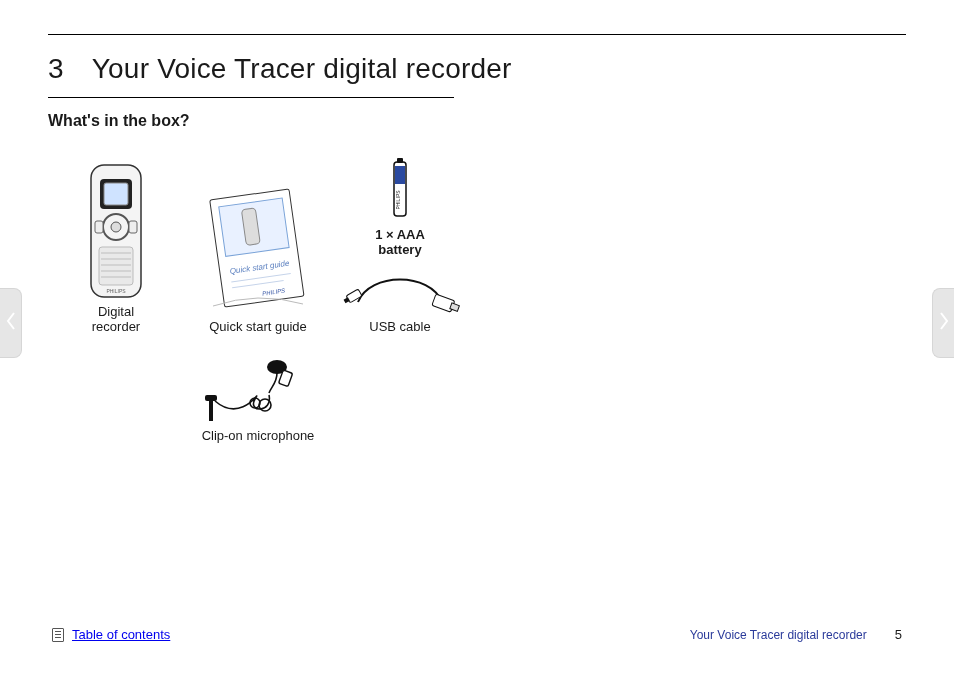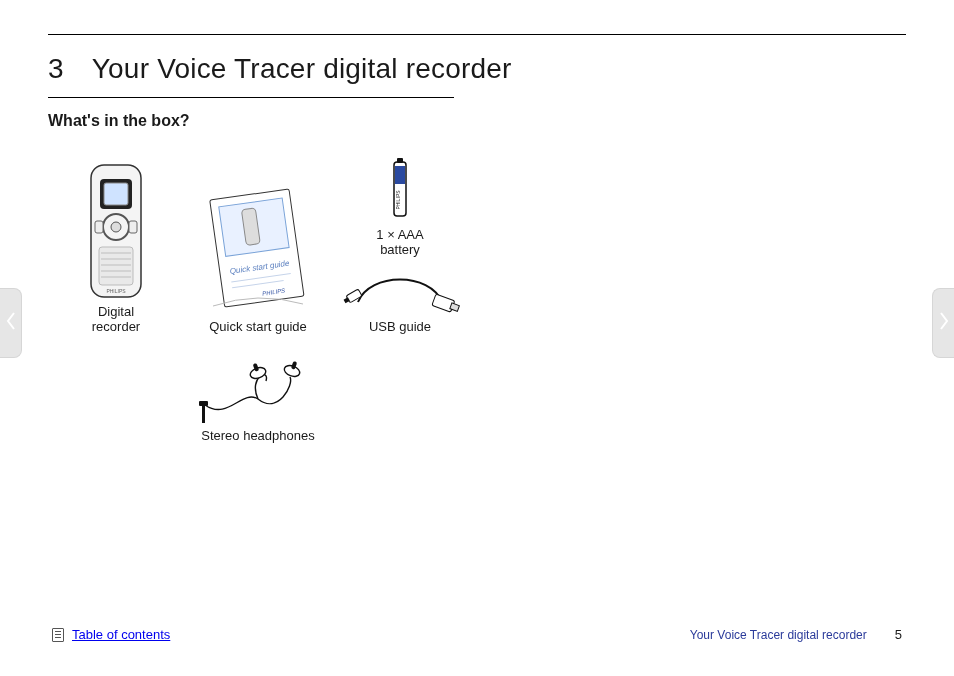--- a/index.html
+++ b/index.html
@@ -77,21 +77,21 @@
   }
   .item .art {
     height: 140px;
     display: flex;
     align-items: flex-end;
     justify-content: center;
     margin-bottom: 4px;
   }
   .item.row2 .art { height: 70px; }
   .battery-wrap { flex-direction: column; }
-  .battery-label { margin-top: 2px; }
+  .battery-label { margin-top: 2px; font-weight: bold; }
 
   .footer {
     position: absolute;
     bottom: 0;
     left: 0;
     right: 0;
     display: flex;
     justify-content: space-between;
     align-items: center;
     font-size: 13px;
@@ -210,46 +210,41 @@
           <g transform="translate(6,30) rotate(-30 0 0)">
             <rect x="0" y="0" width="14" height="8" rx="2" fill="#fff" stroke="#111"></rect>
             <rect x="-4" y="2" width="5" height="4" fill="#111"></rect>
           </g>
           <g transform="translate(96,28) rotate(20 0 0)">
             <rect x="0" y="0" width="20" height="12" rx="2" fill="#fff" stroke="#111"></rect>
             <rect x="18" y="3" width="8" height="6" fill="#ddd" stroke="#111"></rect>
           </g>
         </svg>
       </div>
-      <div>USB guide</div>
+      <div>USB cable</div>
     </div>
 
     <div></div>
-
 
     <div class="item row2">
       <div class="art">
-        <svg width="120" height="70" viewBox="0 0 120 70">
-          <rect x="4" y="50" width="3" height="18" fill="#111"></rect>
-          <rect x="1" y="46" width="9" height="5" rx="1" fill="#111"></rect>
-          <path d="M7 50 C 30 66, 44 34, 60 44" fill="none" stroke="#111" stroke-width="1.4"></path>
-          <path d="M60 44 C 50 22, 72 12, 68 26" fill="none" stroke="#111" stroke-width="1.4"></path>
-          <path d="M60 44 C 80 60, 96 30, 92 22" fill="none" stroke="#111" stroke-width="1.4"></path>
-          <g transform="translate(60,18) rotate(-20)">
-            <ellipse cx="0" cy="0" rx="8" ry="5" fill="#fff" stroke="#111" stroke-width="1.4"></ellipse>
-            <rect x="-2" y="-10" width="4" height="8" rx="2" fill="#111"></rect>
-          </g>
-          <g transform="translate(94,16) rotate(20)">
-            <ellipse cx="0" cy="0" rx="8" ry="5" fill="#fff" stroke="#111" stroke-width="1.4"></ellipse>
-            <rect x="-2" y="-10" width="4" height="8" rx="2" fill="#111"></rect>
-          </g>
-        </svg>
-      </div>
-      <div>Stereo headphones</div>
-    </div>
+        <svg width="110" height="70" viewBox="0 0 110 70">
+          <rect x="6" y="44" width="4" height="22" fill="#111"></rect>
+          <rect x="2" y="40" width="12" height="6" rx="2" fill="#111"></rect>
+          <path d="M12 46 C 40 70, 60 30, 52 44 C 44 58, 70 58, 66 40" fill="none" stroke="#111" stroke-width="1.6"></path>
+          <circle cx="62" cy="50" r="6" fill="none" stroke="#111" stroke-width="1.6"></circle>
+          <circle cx="52" cy="48" r="5" fill="none" stroke="#111" stroke-width="1.6"></circle>
+          <ellipse cx="74" cy="12" rx="10" ry="7" fill="#111"></ellipse>
+          <path d="M74 18 C 74 28, 68 32, 66 38" fill="none" stroke="#111" stroke-width="1.6"></path>
+          <rect x="78" y="16" width="10" height="14" rx="2" transform="rotate(20 82 22)" fill="#fff" stroke="#111" stroke-width="1.4"></rect>
+        </svg>
+      </div>
+      <div>Clip-on microphone</div>
+    </div>
+
 
   </div>
 
   <div class="footer">
     <a class="toc" href="#">
       <span class="toc-icon"></span>
       <span>Table of contents</span>
     </a>
     <div class="right">
       <span class="chapter">Your Voice Tracer digital recorder</span>

